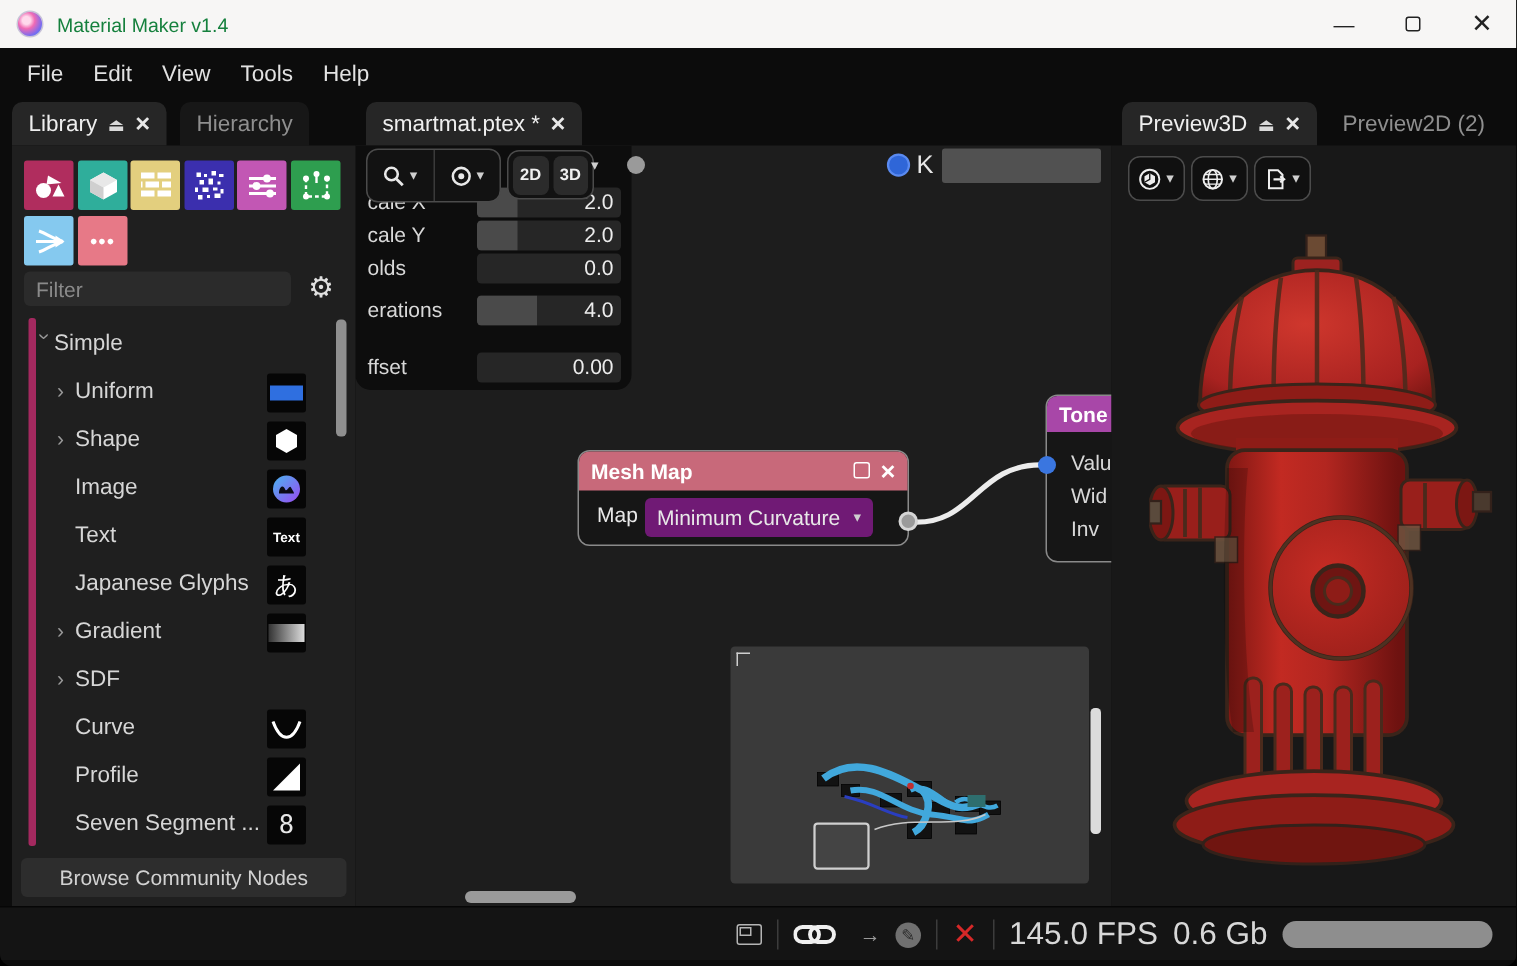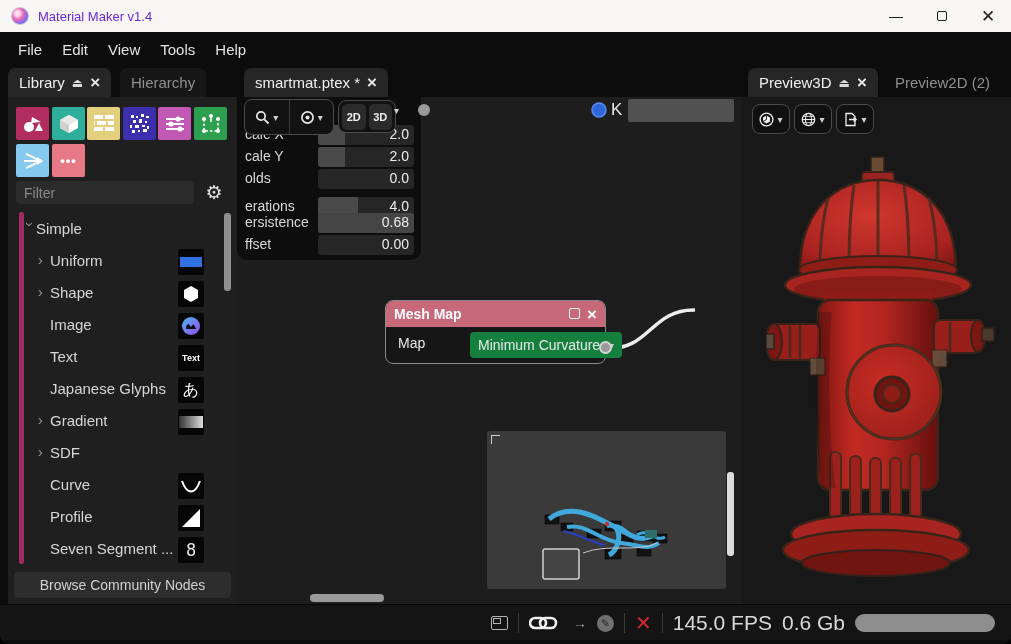--- a/index.html
+++ b/index.html
@@ -4,21 +4,21 @@
 <style>
   * { margin:0; padding:0; box-sizing:border-box; }
   html,body { background:#000; }
   body { font-family:"Liberation Sans","DejaVu Sans",sans-serif; }
   .win { position:relative; width:1011px; height:644px; background:#0c0c0c; overflow:hidden; border-radius:0 0 8px 8px; }
 
   
   .titlebar { position:absolute; left:0; top:0; width:1011px; height:32px; background:#f7f6f5; display:flex; align-items:center; }
   .app-logo { width:18px; height:18px; border-radius:50%; margin-left:11px;
     background:radial-gradient(circle at 35% 35%, #ffd9ec 0 18%, #f06bb4 38%, #7a6bf0 70%, #3aa0e8 100%); border:1px solid #c9c4d8; }
-  .app-title { margin-left:9px; font-size:13px; color:#6d28d9; }
+  .app-title { margin-left:9px; font-size:13px; color:#15803d; }
   .win-controls { position:absolute; right:0; top:0; height:32px; display:flex; }
   .win-btn { width:46px; height:32px; display:flex; align-items:center; justify-content:center; color:#222; font-size:14px; }
   .win-btn.max span { display:block; width:10px; height:10px; border:1.3px solid #222; border-radius:2px; }
   .win-btn.close { font-size:17px; }
 
   
   .menubar { position:absolute; left:0; top:32px; width:1011px; height:34px; background:#0c0c0c; display:flex; align-items:center; padding-left:8px; }
   .menu-item { color:#e2e2e2; font-size:15px; padding:4px 10px; }
 
   
@@ -61,21 +61,21 @@
 
   .gtool-group { position:absolute; border:1px solid #4b4b4b; border-radius:8px; background:#121212; display:flex; align-items:center; }
   .gtool-btn { display:flex; align-items:center; justify-content:center; gap:3px; color:#e8e8e8; }
   .caret { color:#cfcfcf; font-size:10px; }
   .txt-btn { background:#2b2b2b; border-radius:5px; color:#f0f0f0; font-size:11px; font-weight:bold; display:flex; align-items:center; justify-content:center; }
 
   .node { position:absolute; border:1px solid #8a8a8a; border-radius:8px; background:#161616; }
   .node-header { height:26px; border-radius:7px 7px 0 0; display:flex; align-items:center; padding:0 8px; color:#fff; font-size:14px; font-weight:bold; }
   .node-hbtn { color:#fff; margin-left:7px; line-height:1; }
   .pv-sq { display:inline-block; width:11px; height:11px; border:1.6px solid #fff; border-radius:2px; }
-  .dropdown { background:#15803d; border-radius:4px; color:#e8e8e8; font-size:14px; display:flex; align-items:center; justify-content:space-between; padding:0 8px;margin-left:40px; }
+  .dropdown { background:#701a75; border-radius:4px; color:#e8e8e8; font-size:14px; display:flex; align-items:center; justify-content:space-between; padding:0 8px; }
   .port { position:absolute; border-radius:50%; }
 
   .minimap { position:absolute; left:250px; top:334px; width:239px; height:158px; background:#3a3a3a; border-radius:3px; }
   .mm-corner { position:absolute; left:4px; top:4px; width:9px; height:9px; border-left:1.5px solid #cfcfcf; border-top:1.5px solid #cfcfcf; }
 
   .hscroll { position:absolute; left:73px; top:497px; width:74px; height:8px; background:#9a9a9a; border-radius:4px; }
   .vscroll { position:absolute; left:490px; top:375px; width:7px; height:84px; background:#dcdcdc; border-radius:3px; }
 
   
   .pv-btn { position:absolute; top:7px; width:38px; height:30px; border:1px solid #4b4b4b; border-radius:8px; background:#101010; display:flex; align-items:center; justify-content:center; gap:3px; color:#eee; }
@@ -345,27 +345,20 @@
             <span class="param-val">0.0</span>
           </div>
       </div>
       <div class="param-row" style="top:100px;">
         <span class="param-label">erations</span>
         <div class="param-box">
             <div class="param-fill" style="width:42%;"></div>
             <span class="param-val">4.0</span>
           </div>
       </div>
-      <div class="param-row" style="top:116px;">
-        <span class="param-label">ersistence</span>
-        <div class="param-box">
-            <div class="param-fill" style="width:100%;background:#454545;"></div>
-            <span class="param-val">0.68</span>
-          </div>
-      </div>
       <div class="param-row" style="top:138px;">
         <span class="param-label">ffset</span>
         <div class="param-box">
             <span class="param-val">0.00</span>
           </div>
       </div>
     </div>
 
     <div class="gtool-group" style="left:7px;top:2px;width:90px;height:36px;">
       <div class="gtool-btn" style="width:45px;height:34px;border-right:1px solid #3a3a3a;">
@@ -415,20 +408,29 @@
         <span class="node-hbtn" style="font-size:17px;font-weight:bold;">×</span>
       </div>
       <div style="position:absolute;left:12px;top:34px;color:#e8e8e8;font-size:14px;">Map</div>
       <div class="dropdown" style="position:absolute;left:44px;top:31px;width:152px;height:26px;">
         <span>Minimum Curvature</span>
         <span class="caret">▾</span>
       </div>
       <div class="port" style="left:213px;top:40px;width:13px;height:13px;background:#9a9a9a;border:2px solid #d5d5d5;"></div>
     </div>
 
+    <div class="node" style="left:460px;top:166px;width:50px;height:112px;border-radius:8px 0 0 8px;">
+      <div class="node-header" style="background:#a847a8;height:24px;border-radius:7px 0 0 0;">
+        <span>Tone</span>
+      </div>
+      <div style="position:absolute;left:16px;top:36px;color:#d8d8d8;font-size:14px;">Valu</div>
+      <div style="position:absolute;left:16px;top:58px;color:#d8d8d8;font-size:14px;">Wid</div>
+      <div style="position:absolute;left:16px;top:80px;color:#d8d8d8;font-size:14px;">Inv</div>
+      <div class="port" style="left:-6px;top:40px;width:12px;height:12px;background:#3a76e0;"></div>
+    </div>
 
     <div class="minimap">
       <div class="mm-corner"></div>
       <svg width="239" height="158">
         <g fill="#121212" stroke="#000" stroke-width="0.5">
           <rect x="58" y="84" width="14" height="9"></rect>
             <rect x="74" y="92" width="12" height="8"></rect>
           <rect x="100" y="98" width="14" height="9"></rect>
             <rect x="118" y="90" width="16" height="10"></rect>
           <rect x="132" y="104" width="14" height="9"></rect>

